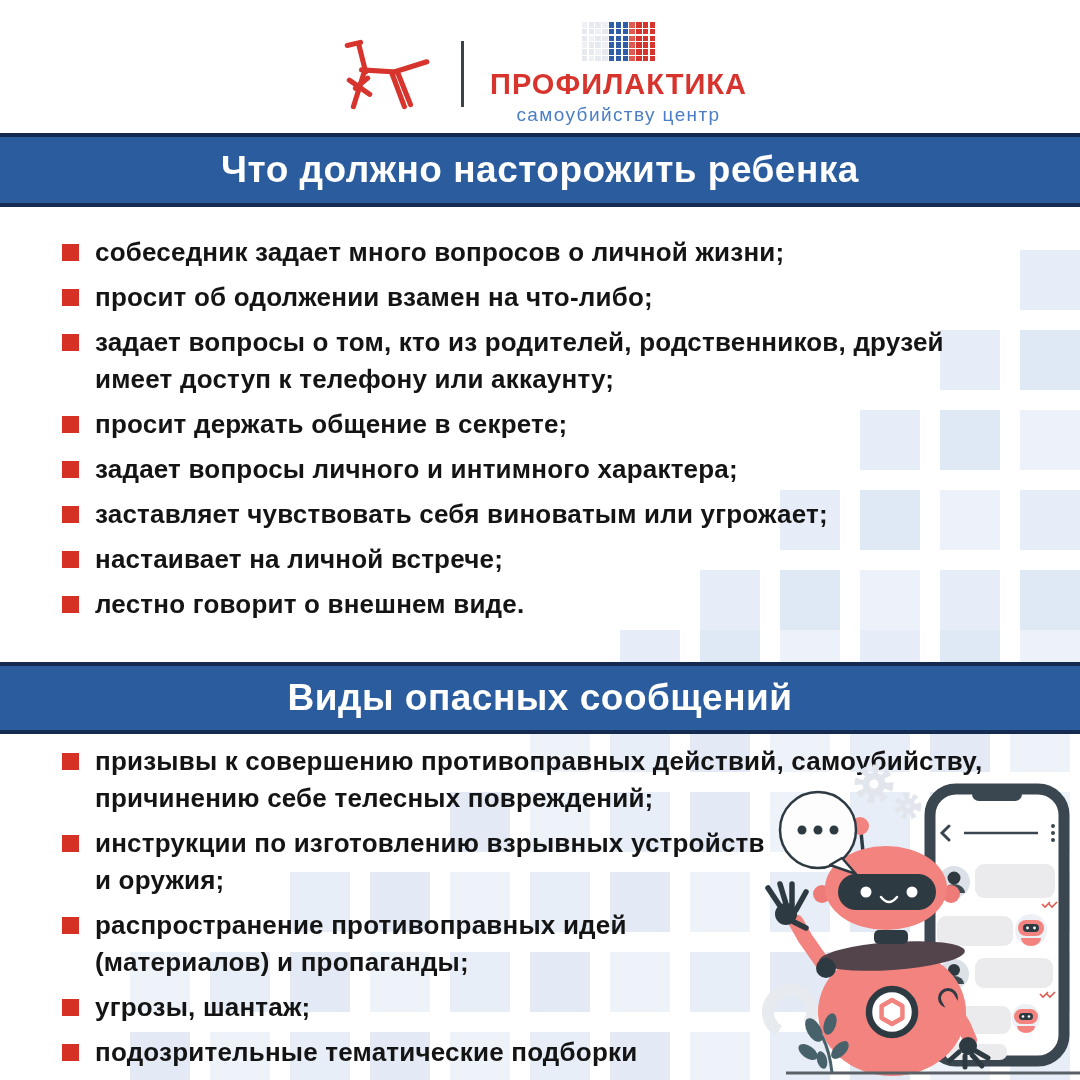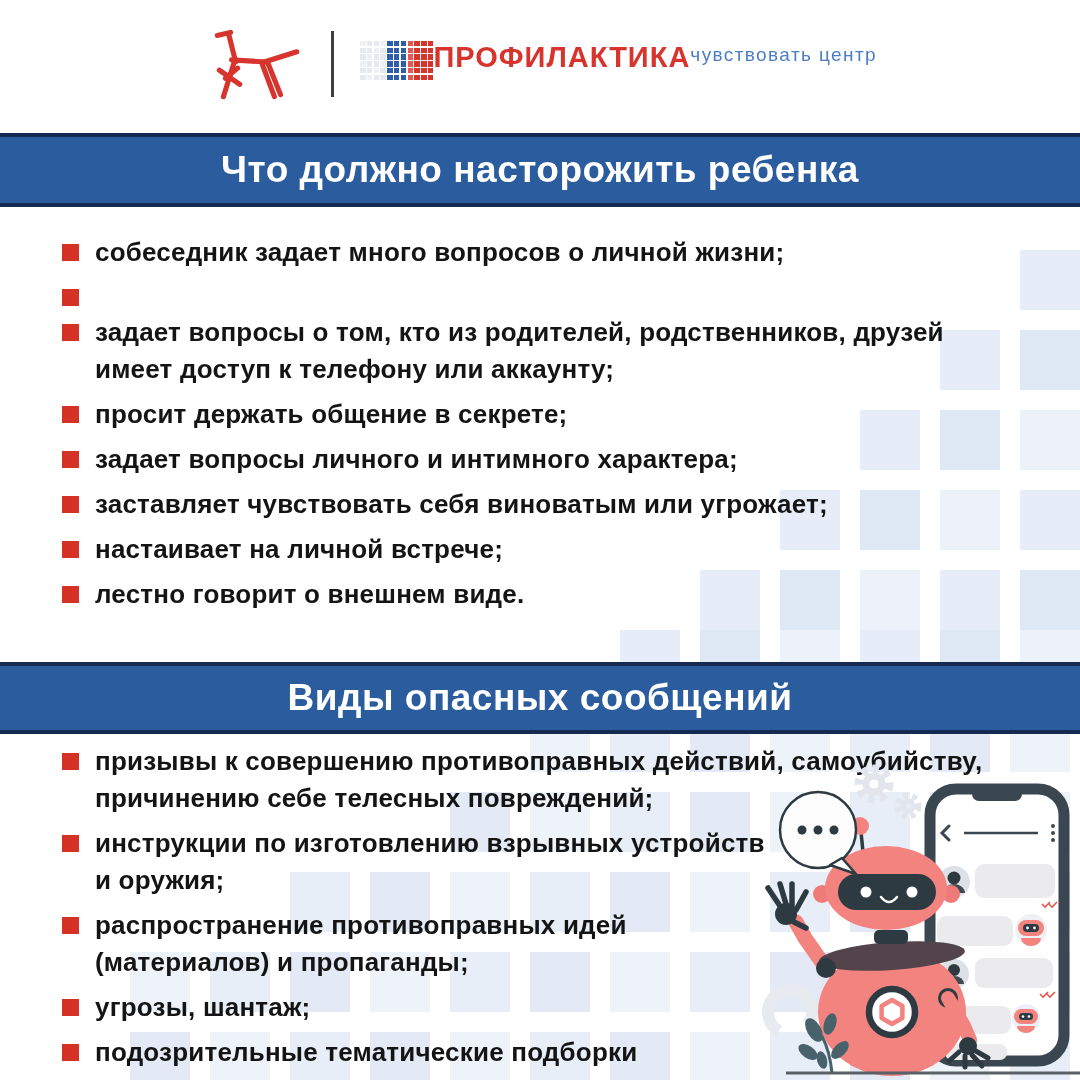--- a/index.html
+++ b/index.html
@@ -8,21 +8,21 @@
   .mosaic{position:absolute;inset:0;z-index:0;}
   .mosaic .sq{position:absolute;width:60px;height:60px;}
   .content{position:absolute;inset:0;z-index:1;}
   .illustration{position:absolute;left:750px;top:760px;z-index:2;}
 
   
   .header{position:absolute;top:22px;left:0;width:1080px;display:flex;justify-content:center;
           align-items:center;gap:26px;}
   .chair{width:102px;height:84px;}
   .divider{width:3px;height:66px;background:#3d4145;}
-  .brand{display:flex;flex-direction:row;align-items:flex-start;}
+  .brand{display:flex;flex-direction:column;align-items:center;}
   .grid-icon{display:grid;grid-template-columns:repeat(11,5.5px);grid-auto-rows:5.5px;gap:1.3px;
              margin-bottom:7px;}
   .grid-icon i{display:block;}
   .brand-name{font-weight:700;font-size:29px;color:#d7342e;letter-spacing:1px;}
   .brand-subtitle{font-weight:400;font-size:19px;color:#4b7ec5;letter-spacing:1.4px;margin-top:3px;}
 
   
   .banner{position:absolute;left:0;width:1080px;background:#2b5c9d;
           border-top:4px solid #152a50;border-bottom:4px solid #152a50;
           display:flex;align-items:center;justify-content:center;box-sizing:content-box;}
@@ -195,37 +195,38 @@
             <i style="background: rgb(230, 233, 240);"></i>
             <i style="background: rgb(47, 93, 168);"></i>
             <i style="background: rgb(47, 93, 168);"></i>
             <i style="background: rgb(47, 93, 168);"></i>
             <i style="background: rgb(223, 90, 80);"></i>
             <i style="background: rgb(215, 52, 46);"></i>
             <i style="background: rgb(215, 52, 46);"></i>
             <i style="background: rgb(215, 52, 46);"></i>
           </div>
         <div class="brand-name">ПРОФИЛАКТИКА</div>
-        <div class="brand-subtitle">чувствовать центр</div>
+        <div class="brand-subtitle">самоубийству центр</div>
       </div>
     </div>
 
     <div class="banner banner1">
       <div class="banner-title">Что должно насторожить ребенка</div>
     </div>
 
     <ul class="list list1">
 
         <li class="item">
           <span class="bullet"></span>
           <span class="item-text">собеседник задает много вопросов о личной жизни;</span>
         </li>
 
         <li class="item">
           <span class="bullet"></span>
+          <span class="item-text">просит об одолжении взамен на что-либо;</span>
         </li>
 
         <li class="item">
           <span class="bullet"></span>
           <span class="item-text">задает вопросы о том, кто из родителей, родственников, друзей
 имеет доступ к телефону или аккаунту;</span>
         </li>
 
         <li class="item">
           <span class="bullet"></span>

